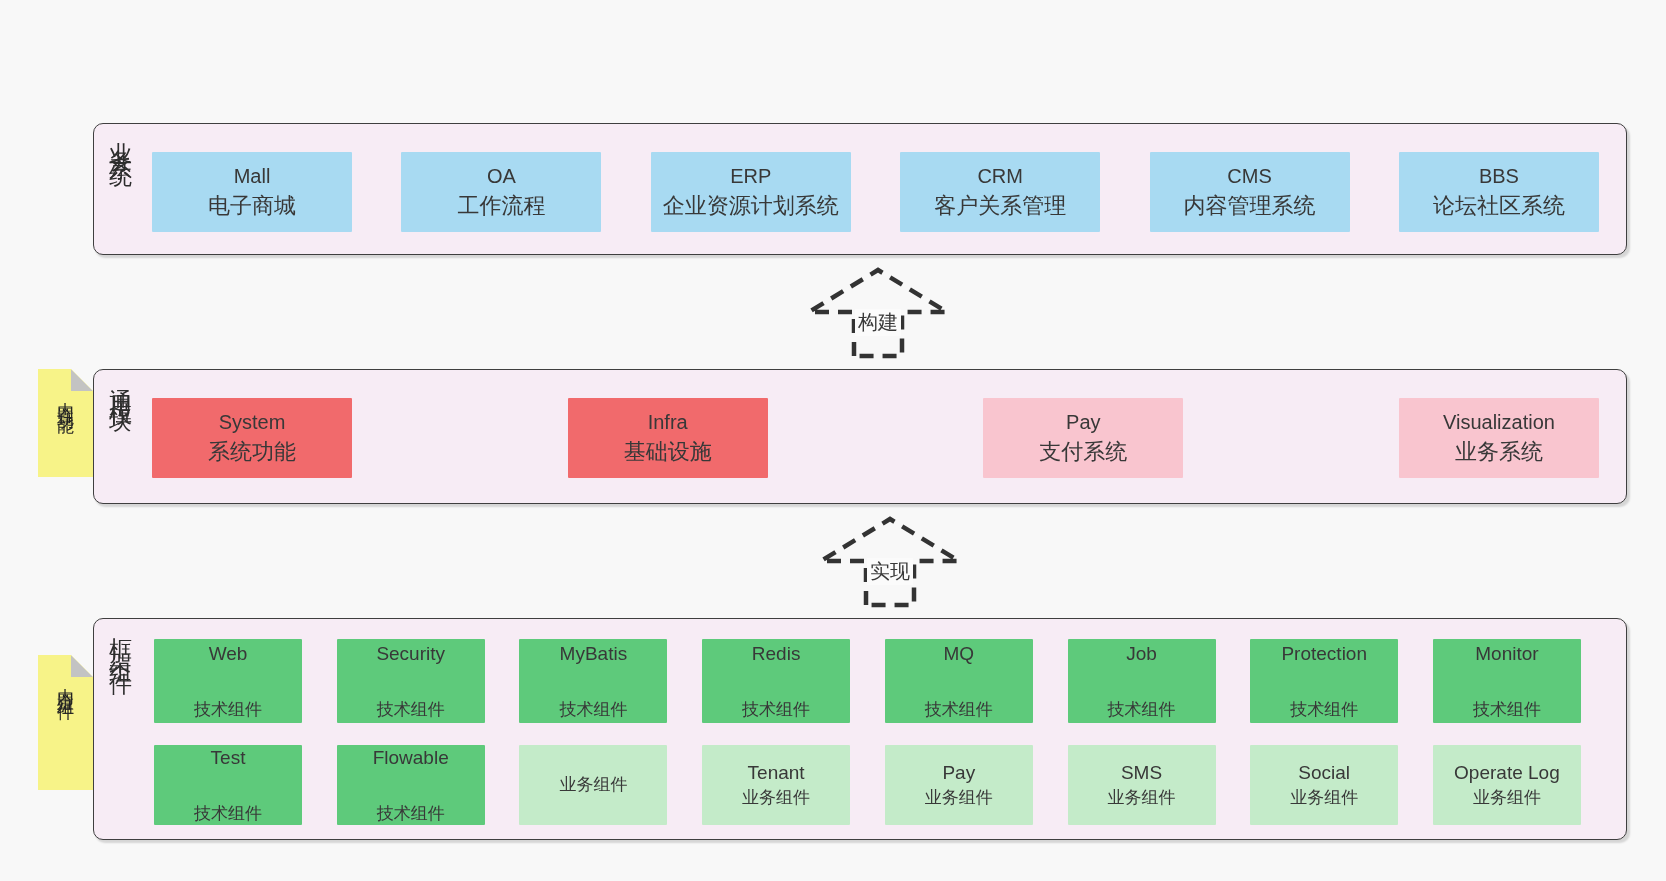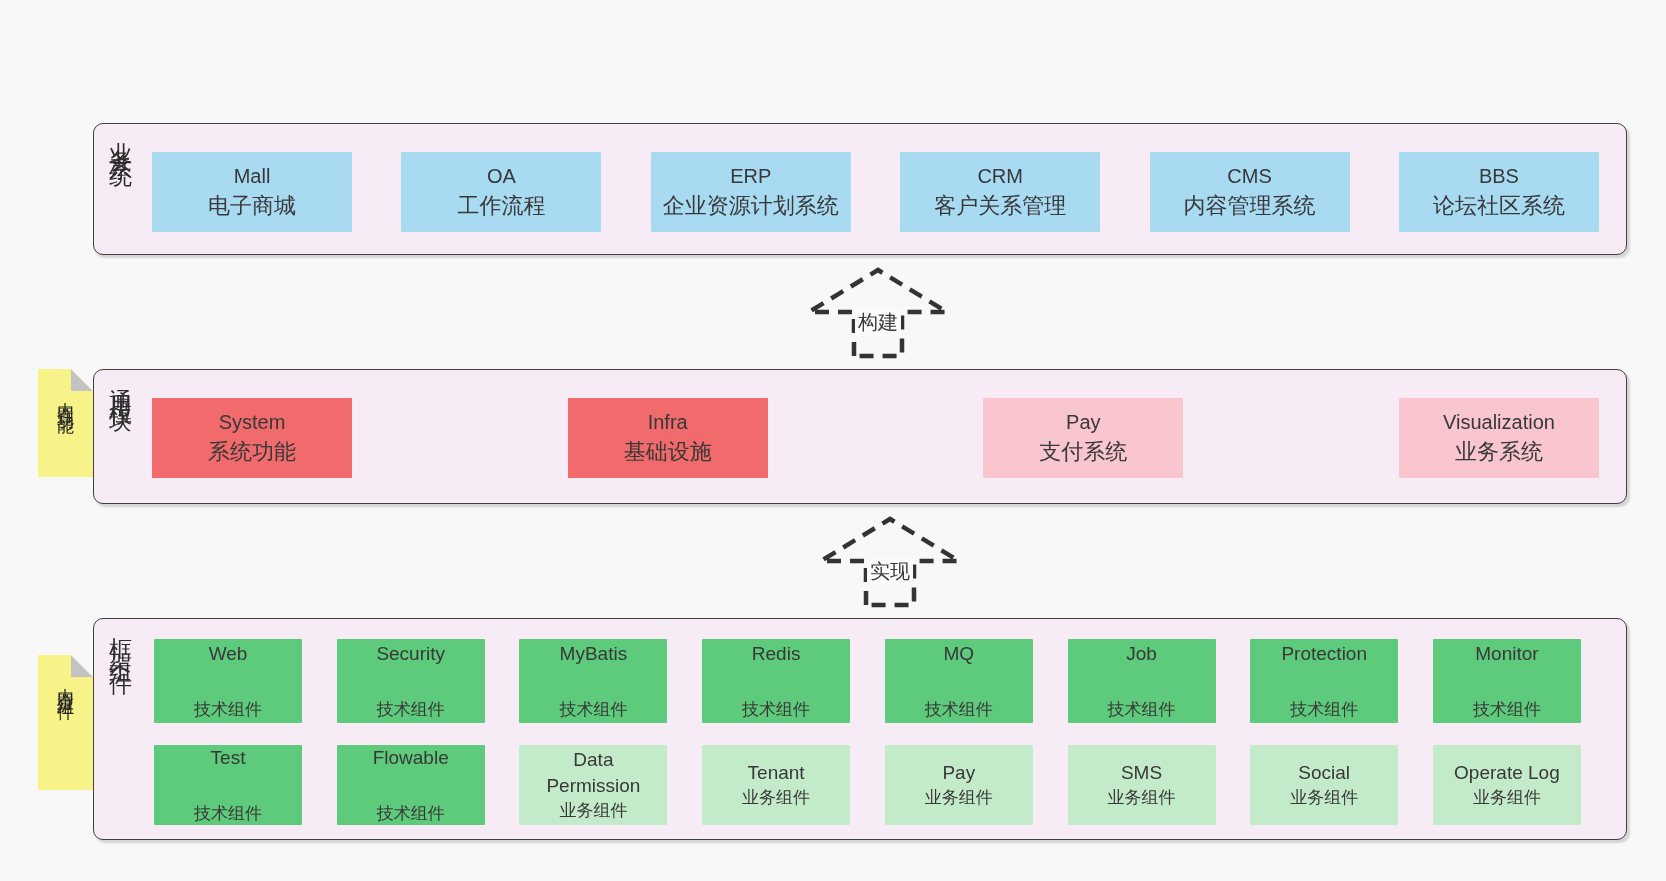--- a/index.html
+++ b/index.html
@@ -200,21 +200,20 @@
     <div class="row row-8" id="row-biz">
       <div class="box green">
         <div class="t">Test</div>
         <div class="s">技术组件</div>
       </div>
       <div class="box green">
         <div class="t">Flowable</div>
         <div class="s">技术组件</div>
       </div>
       <div class="box lightgreen">
-        <div class="t">Data Permission</div>
         <div class="s">业务组件</div>
       </div>
       <div class="box lightgreen">
         <div class="t">Tenant</div>
         <div class="s">业务组件</div>
       </div>
       <div class="box lightgreen">
         <div class="t">Pay</div>
         <div class="s">业务组件</div>
       </div>

